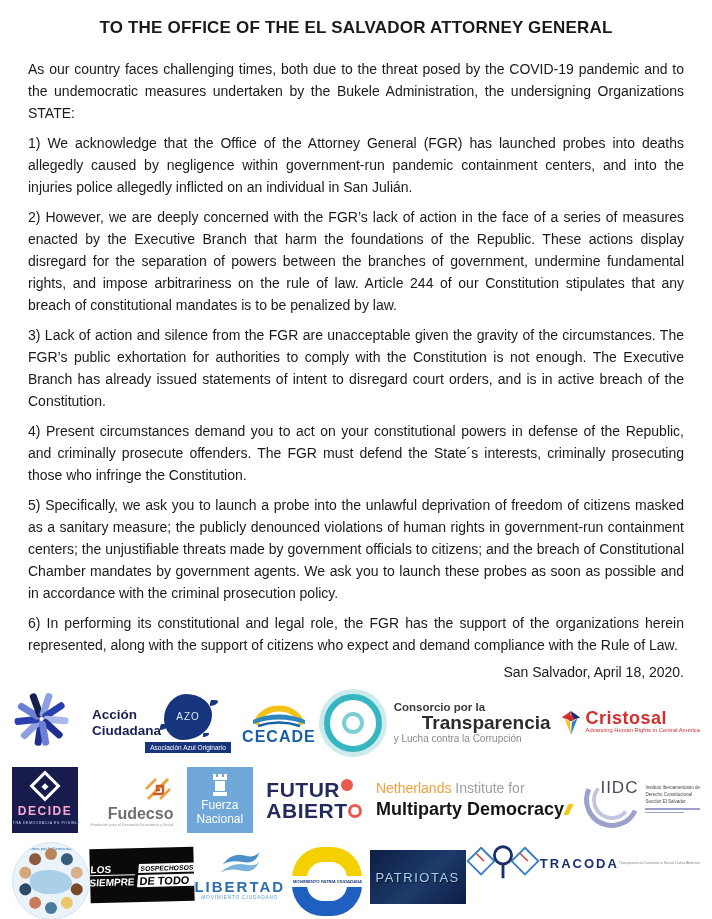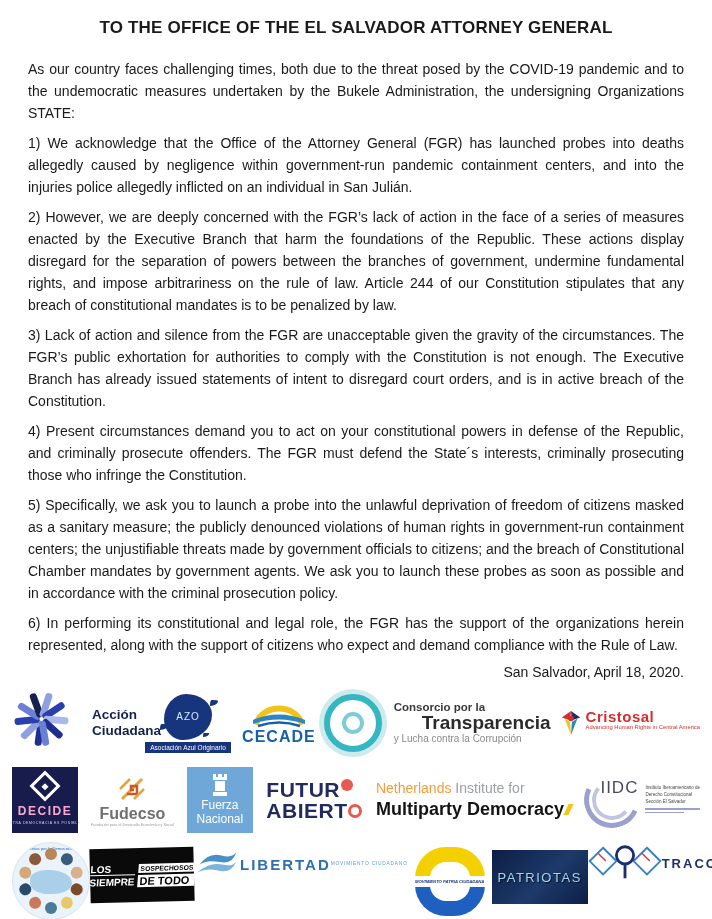--- a/index.html
+++ b/index.html
@@ -53,34 +53,34 @@
              box-shadow:0 0 0 5px #cdeaec;display:flex;align-items:center;justify-content:center;background:#fff;}
   .cons-eye{width:14px;height:14px;border-radius:50%;border:4px solid #7fcdd4;}
   .cons-text{line-height:1.05;margin-left:4px;}
   .cons-l1{font-size:11.5px;font-weight:bold;color:#3a3a3a;}
   .cons-l2{font-size:19px;font-weight:bold;color:#2b2b2b;margin-left:28px;}
   .cons-l3{font-size:10px;color:#8a8a8a;margin-top:1px;}
 
   
   .logo-cristosal{display:flex;align-items:flex-start;gap:3px;}
   .cristosal-text{line-height:1;}
-  .cristosal-label{font-size:15px;font-weight:bold;color:#d42e2e;letter-spacing:.5px;}
+  .cristosal-label{font-size:18px;font-weight:bold;color:#d42e2e;letter-spacing:.5px;}
   .cristosal-tagline{font-size:5.8px;color:#d42e2e;margin-top:1px;}
 
   
   .logo-decide{width:66px;height:66px;background:#171c4d;display:flex;flex-direction:column;
                align-items:center;justify-content:center;}
   .decide-diamond{width:16px;height:16px;border:3px solid #ffffff;transform:rotate(45deg);
                   display:flex;align-items:center;justify-content:center;margin-bottom:7px;}
   .decide-diamond::after{content:"";width:5px;height:5px;background:#ffffff;}
   .decide-label{color:#f9a8d4;font-weight:bold;font-size:12px;letter-spacing:1.5px;}
   .decide-tagline{color:#cfd4ff;font-size:3.5px;letter-spacing:.6px;margin-top:3px;white-space:nowrap;}
 
   
-  .logo-fudecso{display:flex;flex-direction:column;align-items:center;width:82px;}
+  .logo-fudecso{display:flex;flex-direction:column;align-items:flex-end;width:82px;}
   .fud-label{font-size:16px;color:#6f6f6f;font-weight:bold;margin-top:1px;}
   .fud-tagline{font-size:3.8px;color:#999999;white-space:nowrap;}
 
   
   .logo-fuerza{width:66px;height:66px;background:#6fa8d8;display:flex;flex-direction:column;
                align-items:center;justify-content:center;gap:3px;}
   .fuerza-label{color:#ffffff;font-size:12px;line-height:1.15;text-align:center;}
 
   
   .logo-futuro{line-height:1;}
@@ -147,21 +147,21 @@
   .logo-sospechosos{background:#0a0a0a;width:104px;height:54px;display:flex;align-items:center;
                     justify-content:center;gap:3px;transform:rotate(-1.5deg);margin-top:6px;}
   .sos-left{display:flex;flex-direction:column;gap:1px;transform:skewX(-6deg);}
   .sos-los{color:#fff;font-weight:800;font-size:10px;line-height:1.1;border-bottom:1.5px solid #fff;}
   .sos-siempre{color:#fff;font-weight:800;font-size:10px;line-height:1.2;}
   .sos-right{display:flex;flex-direction:column;gap:2px;transform:skewX(-6deg);}
   .sos-block1{background:#fff;color:#000;font-weight:800;font-size:6.8px;padding:1px 2px;}
   .sos-block2{background:#fff;color:#000;font-weight:800;font-size:11px;padding:0 2px;}
 
   
-  .logo-libertad{display:flex;flex-direction:row;align-items:center;margin-top:8px;}
+  .logo-libertad{display:flex;flex-direction:column;align-items:center;margin-top:8px;}
   .lib-label{color:#2e6fad;font-weight:800;font-size:15px;letter-spacing:2px;margin-top:2px;}
   .lib-sub{color:#5a9ad0;font-size:4.8px;letter-spacing:.8px;}
 
   
   .logo-patria{position:relative;width:84px;height:80px;}
   .pat-top{position:absolute;top:5px;left:7px;width:70px;height:31px;background:#f5d000;
            border-radius:35px 35px 0 0;}
   .pat-top::after{content:"";position:absolute;left:15px;top:15px;width:40px;height:16px;background:#fff;
                   border-radius:20px 20px 0 0;}
   .pat-bottom{position:absolute;bottom:6px;left:7px;width:70px;height:31px;background:#1f5fc0;

